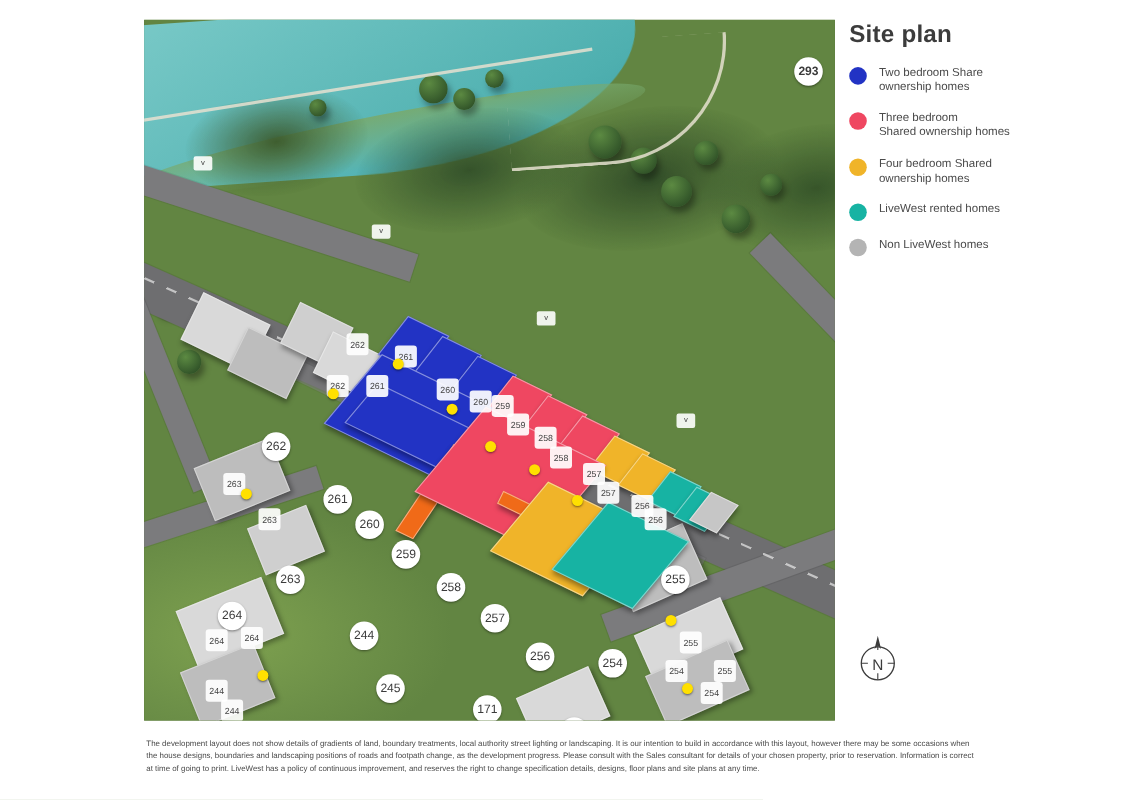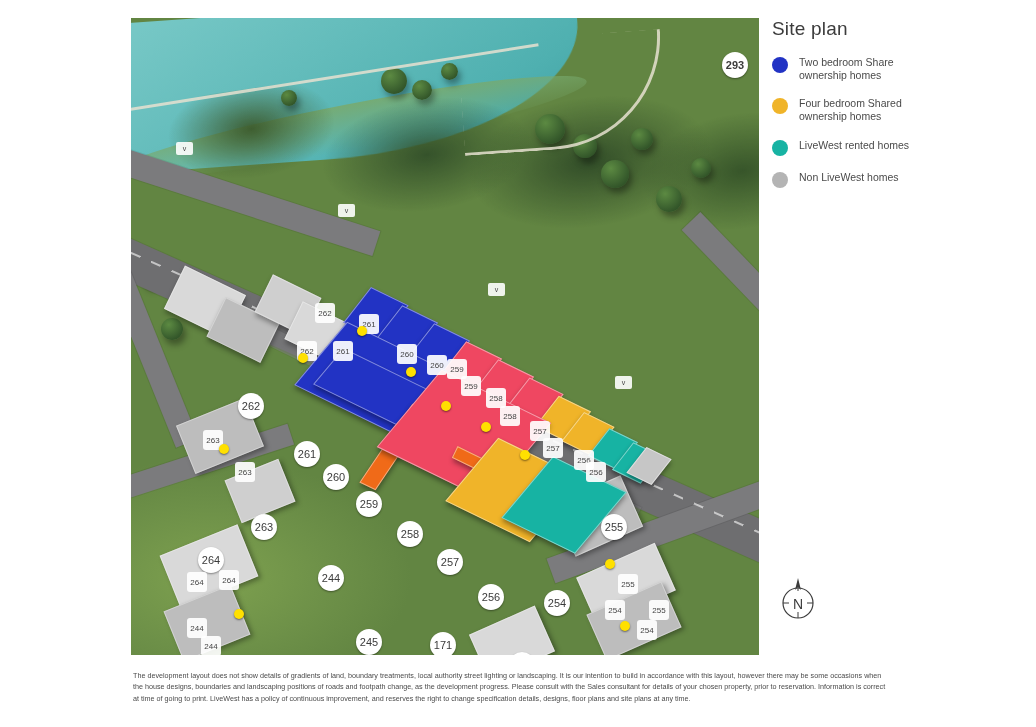--- a/index.html
+++ b/index.html
@@ -153,22 +153,22 @@
 
   
   #legend {
     position: absolute;
     left: 772px;
     top: 18px;
     width: 250px;
   }
   #legend h1 {
     margin: 0 0 16px 0;
-    font-size: 19px;
-    font-weight: 400;
+    font-size: 22px;
+    font-weight: 700;
     color: #3c3c3c;
     letter-spacing: .2px;
   }
   .legend-row {
     display: flex;
     align-items: flex-start;
     margin-bottom: 15px;
   }
   .legend-swatch {
     width: 16px; height: 16px;
@@ -284,21 +284,21 @@
   <div class="pill" style="left:107px;top:375px;">262</div>
   <div class="pill" style="left:163px;top:423px;">261</div>
   <div class="pill" style="left:192px;top:446px;">260</div>
   <div class="pill" style="left:225px;top:473px;">259</div>
   <div class="pill" style="left:266px;top:503px;">258</div>
   <div class="pill" style="left:306px;top:531px;">257</div>
   <div class="pill" style="left:347px;top:566px;">256</div>
   <div class="pill" style="left:120px;top:496px;">263</div>
   <div class="pill" style="left:67px;top:529px;">264</div>
   <div class="pill" style="left:187px;top:547px;">244</div>
-  <div class="pill" style="left:225px;top:595px;margin-top:16px;">245</div>
+  <div class="pill" style="left:211px;top:595px;">245</div>
   <div class="pill" style="left:299px;top:614px;">171</div>
   <div class="pill" style="left:378px;top:634px;">253</div>
   <div class="pill" style="left:413px;top:572px;">254</div>
   <div class="pill" style="left:470px;top:496px;">255</div>
 
   <div class="pill sm" style="left:228px;top:296px;">261</div>
   <div class="pill sm" style="left:202px;top:323px;">261</div>
   <div class="pill sm" style="left:184px;top:285px;">262</div>
   <div class="pill sm" style="left:166px;top:323px;">262</div>
   <div class="pill sm" style="left:266px;top:326px;">260</div>
@@ -341,20 +341,25 @@
 
 <div id="legend">
   <h1>Site plan</h1>
 
   <div class="legend-row">
     <span class="legend-swatch" style="background:#2233c4;"></span>
     <span class="legend-label">Two bedroom Share
 ownership homes</span>
   </div>
   <div class="legend-row">
+    <span class="legend-swatch" style="background:#ef4761;"></span>
+    <span class="legend-label">Three bedroom
+Shared ownership homes</span>
+  </div>
+  <div class="legend-row">
     <span class="legend-swatch" style="background:#f0b429;"></span>
     <span class="legend-label">Four bedroom Shared
 ownership homes</span>
   </div>
   <div class="legend-row">
     <span class="legend-swatch" style="background:#17b3a3;"></span>
     <span class="legend-label">LiveWest rented homes</span>
   </div>
   <div class="legend-row">
     <span class="legend-swatch" style="background:#b4b4b4;"></span>

